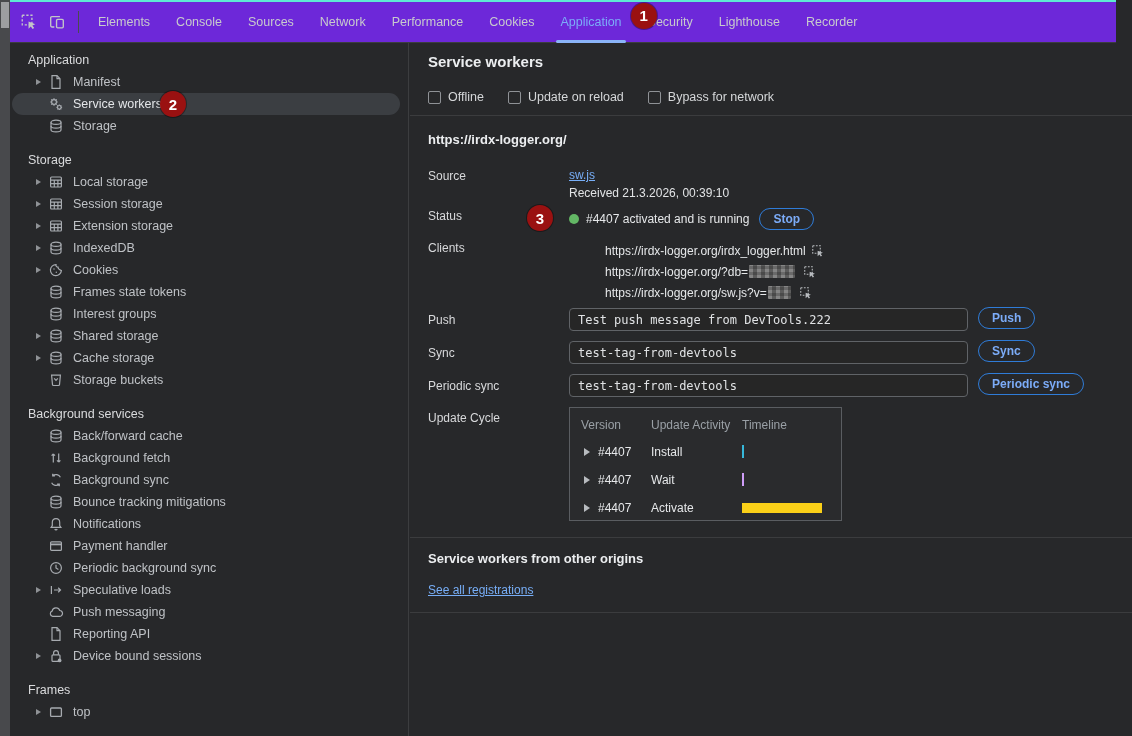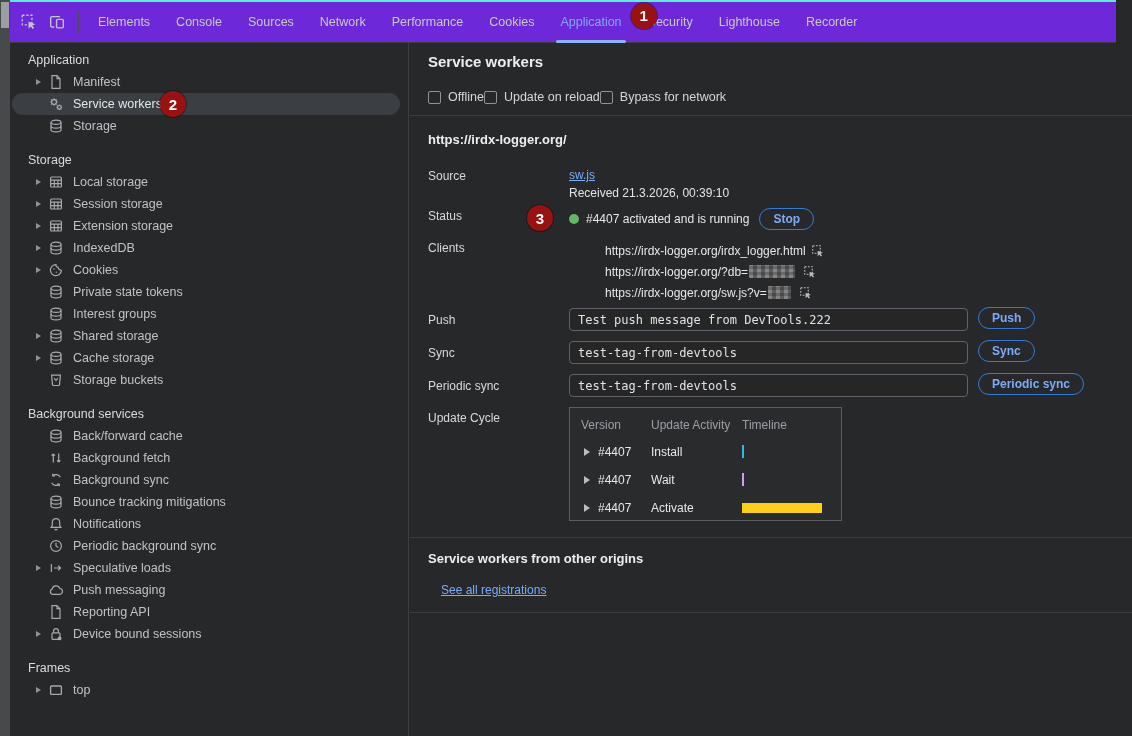--- a/index.html
+++ b/index.html
@@ -39,21 +39,21 @@
   .tri { width:0; height:0; border-left:5px solid #8f9296; border-top:3.5px solid transparent;
     border-bottom:3.5px solid transparent; margin-right:7px; flex:none; }
   .tri.hidden { visibility:hidden; }
   .sicon { width:16px; height:16px; margin-right:9px; color:#a7abb0; display:inline-flex; flex:none; }
   .sicon svg { width:16px; height:16px; }
 
   
   .main { position:absolute; left:410px; top:44px; right:0; bottom:0; background:#27282a; }
   .divider { position:absolute; left:0; right:0; height:1px; background:#3b3c3e; }
   .h-main { position:absolute; left:18px; top:9px; font-size:15px; font-weight:bold; color:#eceef0; }
-  .cbrow { position:absolute; left:18px; top:46px; display:flex; align-items:center; }
+  .cbrow { position:absolute; left:18px; top:46px; display:flex; align-items:center; gap:24px; }
   .cbitem { display:flex; align-items:center; gap:7px; font-size:12.5px; color:#d5d7d9; }
   .cbbox { width:13px; height:13px; border:1.5px solid #8f9296; border-radius:2px; background:transparent; }
   .h-origin { position:absolute; left:18px; top:88px; font-size:13px; font-weight:bold; color:#eceef0; }
   .frow { position:absolute; left:18px; display:flex; align-items:flex-start; }
   .flabel { width:141px; flex:none; font-size:12px; color:#d8d9db; padding-top:1px; }
   .fvalue { font-size:12px; color:#e6e8ea; }
   a.link { color:#77aef7; text-decoration:underline; cursor:pointer; }
   .received { margin-top:4px; color:#e2e4e6; }
   .status-line { display:flex; align-items:center; position:relative; }
   .green-dot { width:10px; height:10px; border-radius:50%; background:#63b765; margin-right:7px; }
@@ -77,21 +77,21 @@
   
   .uc-table { position:absolute; left:159px; top:363px; width:273px; height:114px;
     border:1px solid #5a5d61; background:#2a2b2d;text-align:center; }
   .uc-h { position:absolute; top:10px; font-size:12px; color:#9aa0a6; }
   .uc-cell { position:absolute; font-size:12px; color:#e6e8ea; }
   .uc-tri { position:absolute; width:0; height:0; border-left:6px solid #b8bbbf;
     border-top:4px solid transparent; border-bottom:4px solid transparent; }
   .uc-bar { position:absolute; }
 
   .h-other { position:absolute; left:18px; top:507px; font-size:13px; font-weight:bold; color:#eceef0; }
-  .see-all { position:absolute; left:18px; top:539px; font-size:12px;margin-left:13px; }
+  .see-all { position:absolute; left:18px; top:539px; font-size:12px; }
 </style>
 </head>
 <body>
 
 <svg width="0" height="0" style="position:absolute">
   <defs>
     <g id="i-file" fill="none" stroke="currentColor" stroke-width="1.2">
       <path d="M4 1.7h5l3 3v9.6H4z"></path>
         <path d="M9 1.7v3h3"></path>
     </g>
@@ -295,21 +295,21 @@
         </span>
       <span>Cookies</span>
     </div>
     <div class="srow">
       <span class="tri hidden"></span>
       <span class="sicon">
           <svg viewBox="0 0 16 16">
             <use href="#i-db"></use>
           </svg>
         </span>
-      <span>Private state tokens</span>
+      <span>Frames state tokens</span>
     </div>
     <div class="srow">
       <span class="tri hidden"></span>
       <span class="sicon">
           <svg viewBox="0 0 16 16">
             <use href="#i-db"></use>
           </svg>
         </span>
       <span>Interest groups</span>
     </div>
@@ -381,20 +381,29 @@
       <span>Bounce tracking mitigations</span>
     </div>
     <div class="srow">
       <span class="tri hidden"></span>
       <span class="sicon">
           <svg viewBox="0 0 16 16">
             <use href="#i-bell"></use>
           </svg>
         </span>
       <span>Notifications</span>
+    </div>
+    <div class="srow">
+      <span class="tri hidden"></span>
+      <span class="sicon">
+          <svg viewBox="0 0 16 16">
+            <use href="#i-card"></use>
+          </svg>
+        </span>
+      <span>Payment handler</span>
     </div>
     <div class="srow">
       <span class="tri hidden"></span>
       <span class="sicon">
           <svg viewBox="0 0 16 16">
             <use href="#i-clock"></use>
           </svg>
         </span>
       <span>Periodic background sync</span>
     </div>

